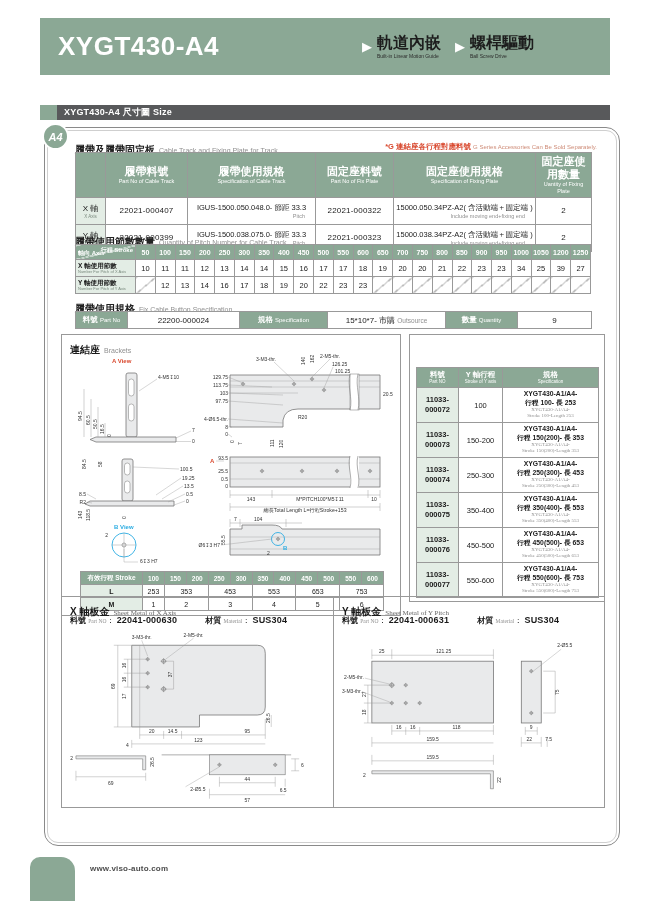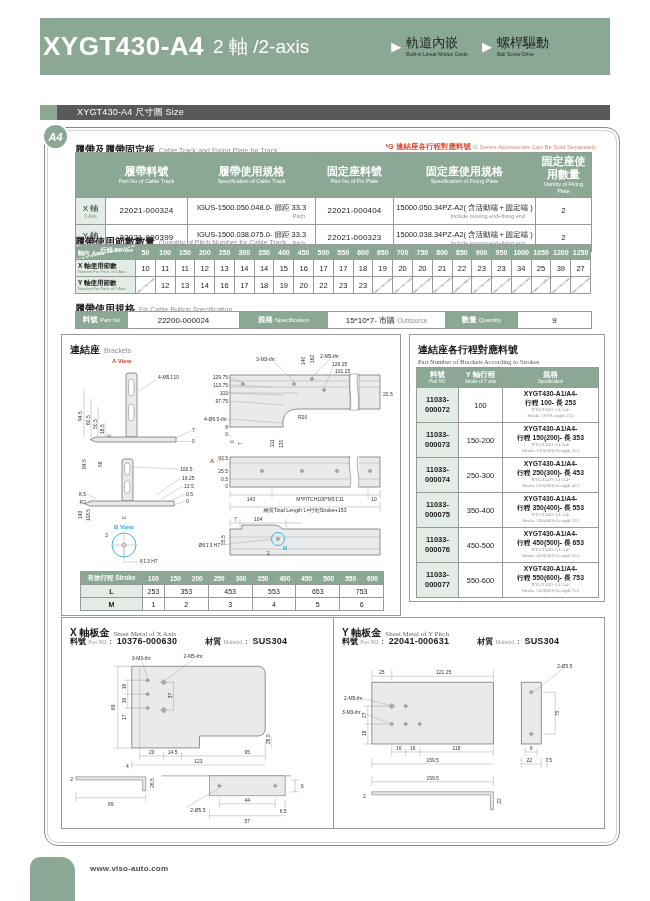--- a/index.html
+++ b/index.html
@@ -6,34 +6,34 @@
     --green:#8BA895; --green-light:#E3EDE5; --green-lighter:#EDF4EF;
     --dark:#58595B; --red:#D9492F; --red-soft:#CE8C78; --cyan:#2BACE2;
     --line:#999; --ink:#1a1a1a; --sub:#909090;
   }
   *{margin:0;padding:0;box-sizing:border-box}
   body{background:#fff;font-family:"Liberation Sans",sans-serif;color:var(--ink)}
   .page{position:relative;width:650px;height:901px;background:#fff;overflow:hidden}
 
   
   .banner{position:absolute;left:40px;top:18px;width:570px;height:57px;background:var(--green);
-    display:flex;align-items:center;padding:0 3px;color:#fff}
+    display:flex;align-items:center;padding:0 18px;color:#fff}
   .model{font-size:26px;font-weight:bold;letter-spacing:.5px}
   .axis-lbl{font-size:19px;margin-left:9px;font-weight:normal}
   .features{display:flex;margin-left:auto;margin-right:58px;gap:14px}
   .feature{display:flex;align-items:center;gap:5px}
   .tri{color:#fff;font-size:13px;line-height:1}
-  .f-zh{font-size:13px;font-weight:normal;color:#1d1d1d;line-height:1.15}
+  .f-zh{font-size:16px;font-weight:bold;color:#1d1d1d;line-height:1.15}
   .f-en{font-size:5px;color:#2b2b2b;line-height:1.2}
 
   
   .section-bar{position:absolute;left:40px;top:105px;width:570px;height:15px;display:flex}
   .sq{width:17px;background:var(--green)}
-  .bar{flex:1;background:var(--dark);color:#fff;font-size:9px;font-weight:normal;
-    display:flex;align-items:center;padding-left:20px;letter-spacing:.2px}
+  .bar{flex:1;background:var(--dark);color:#fff;font-size:9px;font-weight:bold;
+    display:flex;align-items:center;padding-left:7px;letter-spacing:.2px}
 
   
   .content{position:absolute;left:44px;top:127px;width:576px;height:719px;
     border:1px solid #8a8a8a;border-radius:14px}
   .content::before{content:"";position:absolute;inset:2px;border:1px solid #cfcfcf;border-radius:11px;pointer-events:none}
   .badge{position:absolute;left:-3px;top:-5px;width:27px;height:27px;border-radius:50%;background:var(--green);
     color:#fff;font-size:11px;font-weight:bold;font-style:italic;display:flex;align-items:center;justify-content:center;
     border:2px solid #fff}
 
   .stitle{position:absolute;white-space:nowrap}
@@ -96,21 +96,21 @@
   .t5 th{background:var(--green);color:#fff;height:20px;padding:1px}
   .t5 .h-zh{font-size:7.5px;font-weight:bold;line-height:1.2}
   .t5 .h-en{font-size:4.5px;font-weight:normal;line-height:1.2}
   .t5 td{text-align:center;background:#fff;height:35px;white-space:pre-line}
   .t5 .bp-part{background:var(--green-light);font-size:7.5px;font-weight:bold;line-height:1.3}
   .t5 .bp-stroke{font-size:7.5px}
   .t5 .bp-spec .zh{font-size:6.8px;font-weight:bold;line-height:1.25}
   .t5 .bp-spec .en{font-size:5px;color:var(--sub);font-family:"Liberation Serif",serif;line-height:1.25}
 
   
-  .sheet-box{position:absolute;left:16px;top:489px;width:544px;height:212px;border:1px solid var(--line);display:flex}
+  .sheet-box{position:absolute;left:16px;top:468px;width:544px;height:212px;border:1px solid var(--line);display:flex}
   .sheet{width:50%;position:relative}
   .sheet + .sheet{border-left:1px solid var(--line)}
   .sh-title{position:absolute;left:8px;top:4px;white-space:nowrap}
   .sh-title .zh{font-size:10px;font-weight:bold}
   .sh-title .en{font-family:"Liberation Serif",serif;font-size:7px;color:#666;margin-left:4px}
   .sh-info{position:absolute;left:8px;top:18px;font-size:8px;white-space:nowrap}
   .sh-info .lz{font-weight:bold}
   .sh-info .le{font-family:"Liberation Serif",serif;font-size:5.5px;color:var(--sub)}
   .sh-info .val{font-weight:bold;font-size:9px;letter-spacing:.2px}
   .sh-info .gap{display:inline-block;width:26px}
@@ -146,21 +146,20 @@
       </g>
       <g id="hs" stroke="#777" stroke-width=".5" fill="none">
         <circle r="1.4"></circle>
         <path d="M-2.2,0H2.2M0,-2.2V2.2"></path>
       </g>
     </defs>
   </svg>
 
   <div class="banner">
     <span class="model">XYGT430-A4</span>
-    <span class="axis-lbl">2 軸 /2-axis</span>
     <div class="features">
       <div class="feature">
         <span class="tri">▶</span>
         <div>
           <div class="f-zh">軌道內嵌</div>
           <div class="f-en">Built-in Linear Motion Guide</div>
         </div>
       </div>
       <div class="feature">
         <span class="tri">▶</span>
@@ -220,26 +219,26 @@
         <th>
               <div class="h-zh">固定座使用數量</div>
               <div class="h-en">Uantity of Fixing Plate</div>
             </th>
       </tr>
       <tr>
         <td class="axis-c">
               <div class="a-zh">X 軸</div>
               <div class="a-en">X Axis</div>
             </td>
-        <td class="pn">22021-000324</td>
+        <td class="pn">22021-000407</td>
         <td>
               <div class="main">IGUS-1500.050.048.0- 節距 33.3</div>
               <div class="sub">Pitch</div>
             </td>
-        <td class="pn">22021-000404</td>
+        <td class="pn">22021-000322</td>
         <td>
               <div class="main">15000.050.34PZ-A2( 含活動端＋固定端 )</div>
               <div class="sub">Include moving end+fixing end</div>
             </td>
         <td>2</td>
       </tr>
       <tr>
         <td class="axis-c">
               <div class="a-zh">Y 軸</div>
               <div class="a-en">Y Axis</div>
@@ -530,24 +529,20 @@
               <td colspan="2">3</td>
               <td colspan="2">4</td>
               <td colspan="2">5</td>
               <td colspan="2">6</td>
             </tr>
           </tbody>
         </table>
     </div>
 
     <div class="panel-r">
-      <div class="p-title">
-        <span class="zh">連結座各行程對應料號</span>
-        <span class="en-serif">Part Number of Brackets According to Strokes</span>
-      </div>
       <table class="t5">
         <colgroup>
             <col style="width:42px">
             <col style="width:44px">
             <col style="width:96px">
           </colgroup>
         <tbody>
             <tr>
           <th>
                 <div class="h-zh">料號</div>
@@ -618,21 +613,21 @@
 
     <div class="sheet-box">
 
       <div class="sheet">
         <div class="sh-title">
           <span class="zh">X 軸板金</span><span class="en">Sheet Metal of X Axis</span>
         </div>
         <div class="sh-info">
           <span class="lz">料號</span>
           <span class="le">Part NO</span>：
-          <span class="val">10376-000630</span><span class="gap"></span>
+          <span class="val">22041-000630</span><span class="gap"></span>
           <span class="lz">材質</span>
           <span class="le">Material</span>：
           <span class="val">SUS304</span>
         </div>
         <svg viewBox="0 0 272 176" style="left:0;top:32px;width:271px;height:176px">
           <text text-anchor="middle" x="80" y="10">3-M3-thr.</text>
           <text text-anchor="middle" x="132" y="8">2-M5-thr.</text>
           <path class="fil" d="M70,16 H196 Q204,16 204,24 V78 Q204,86 196,86 H138 V98 H70 Z"></path>
           <path class="ldr" d="M78,16 V98"></path>
           <use href="#hs" x="86" y="30"></use>

